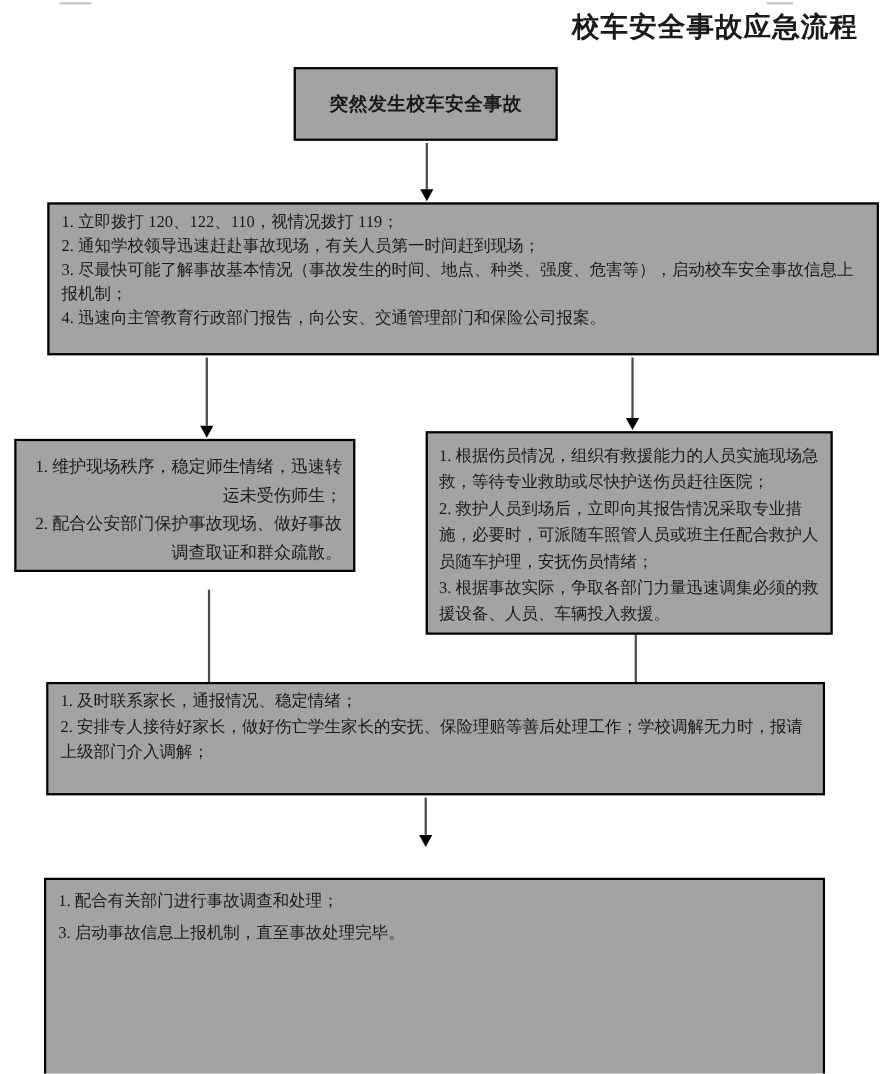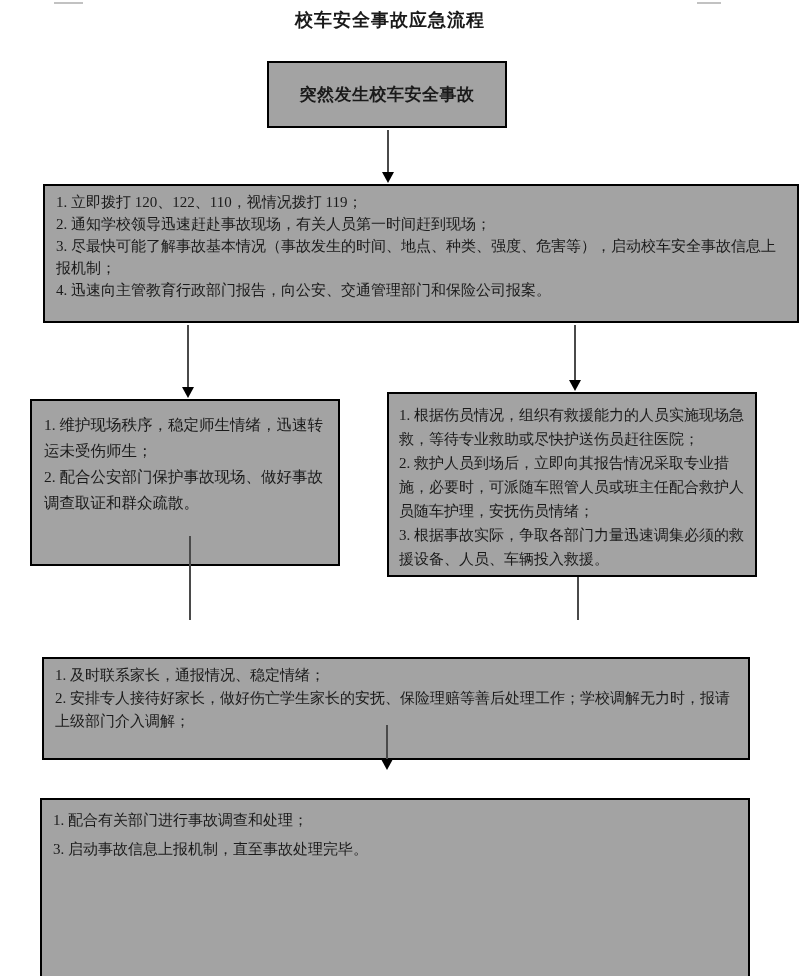--- a/index.html
+++ b/index.html
@@ -16,22 +16,22 @@
     overflow:hidden;
   }
   .ruler-mark{
     position:absolute;
     height:2px;
     background:#c2c2c2;
   }
   .page-title{
     position:absolute;
     left:0; top:8px; width:780px;
-    text-align:center;
-    font-size:18px;
+    text-align:right;
+    font-size:25px;
     font-weight:bold;
     letter-spacing:1px;
   }
   .node{
     position:absolute;
     box-sizing:border-box;
     border:2px solid #000;
     background:#a3a3a3;
     font-size:15px;
   }
@@ -40,21 +40,21 @@
     display:flex;
     align-items:center;
     justify-content:center;
     font-weight:bold;
     font-size:17px;
     letter-spacing:0.5px;
   }
   .node-immediate{padding:5px 11px 0 11px; line-height:22px;}
   .node-scene{padding:11px 10px 0 12px; line-height:26px; font-size:15.5px;}
   .node-rescue{padding:9px 8px 0 10px; line-height:24px;}
-  .node-family{padding:5px 11px 0 11px; line-height:23px;margin-top:37px;}
+  .node-family{padding:5px 11px 0 11px; line-height:23px;}
   .node-report{padding:7px 11px 0 11px; line-height:26px;margin-top:28px;}
   .node-report p + p{margin-top:3px;}
   .vline{
     position:absolute;
     width:2px;
     background:#4a4a4a;
   }
   .arrowhead{
     position:absolute;
     width:0;height:0;
@@ -86,21 +86,21 @@
     <p>3. 尽最快可能了解事故基本情况（事故发生的时间、地点、种类、强度、危害等），启动校车安全事故信息上报机制；</p>
     <p>4. 迅速向主管教育行政部门报告，向公安、交通管理部门和保险公司报案。</p>
   </div>
 
   <div class="vline" style="left:187px;top:325px;height:62px;"></div>
   <div class="arrowhead" style="left:182px;top:387px;"></div>
 
   <div class="vline" style="left:574px;top:325px;height:55px;"></div>
   <div class="arrowhead" style="left:569px;top:380px;"></div>
 
-  <div class="node node-scene" style="left:30px;top:399px;width:310px;height:167px;">
+  <div class="node node-scene" style="left:13px;top:399px;width:310px;height:121px;text-align:right;">
     <p>1. 维护现场秩序，稳定师生情绪，迅速转运未受伤师生；</p>
     <p>2. 配合公安部门保护事故现场、做好事故调查取证和群众疏散。</p>
   </div>
 
   <div class="node node-rescue" style="left:387px;top:392px;width:370px;height:185px;">
     <p>1. 根据伤员情况，组织有救援能力的人员实施现场急救，等待专业救助或尽快护送伤员赶往医院；</p>
     <p>2. 救护人员到场后，立即向其报告情况采取专业措施，必要时，可派随车照管人员或班主任配合救护人员随车护理，安抚伤员情绪；</p>
     <p>3. 根据事故实际，争取各部门力量迅速调集必须的救援设备、人员、车辆投入救援。</p>
   </div>
 

